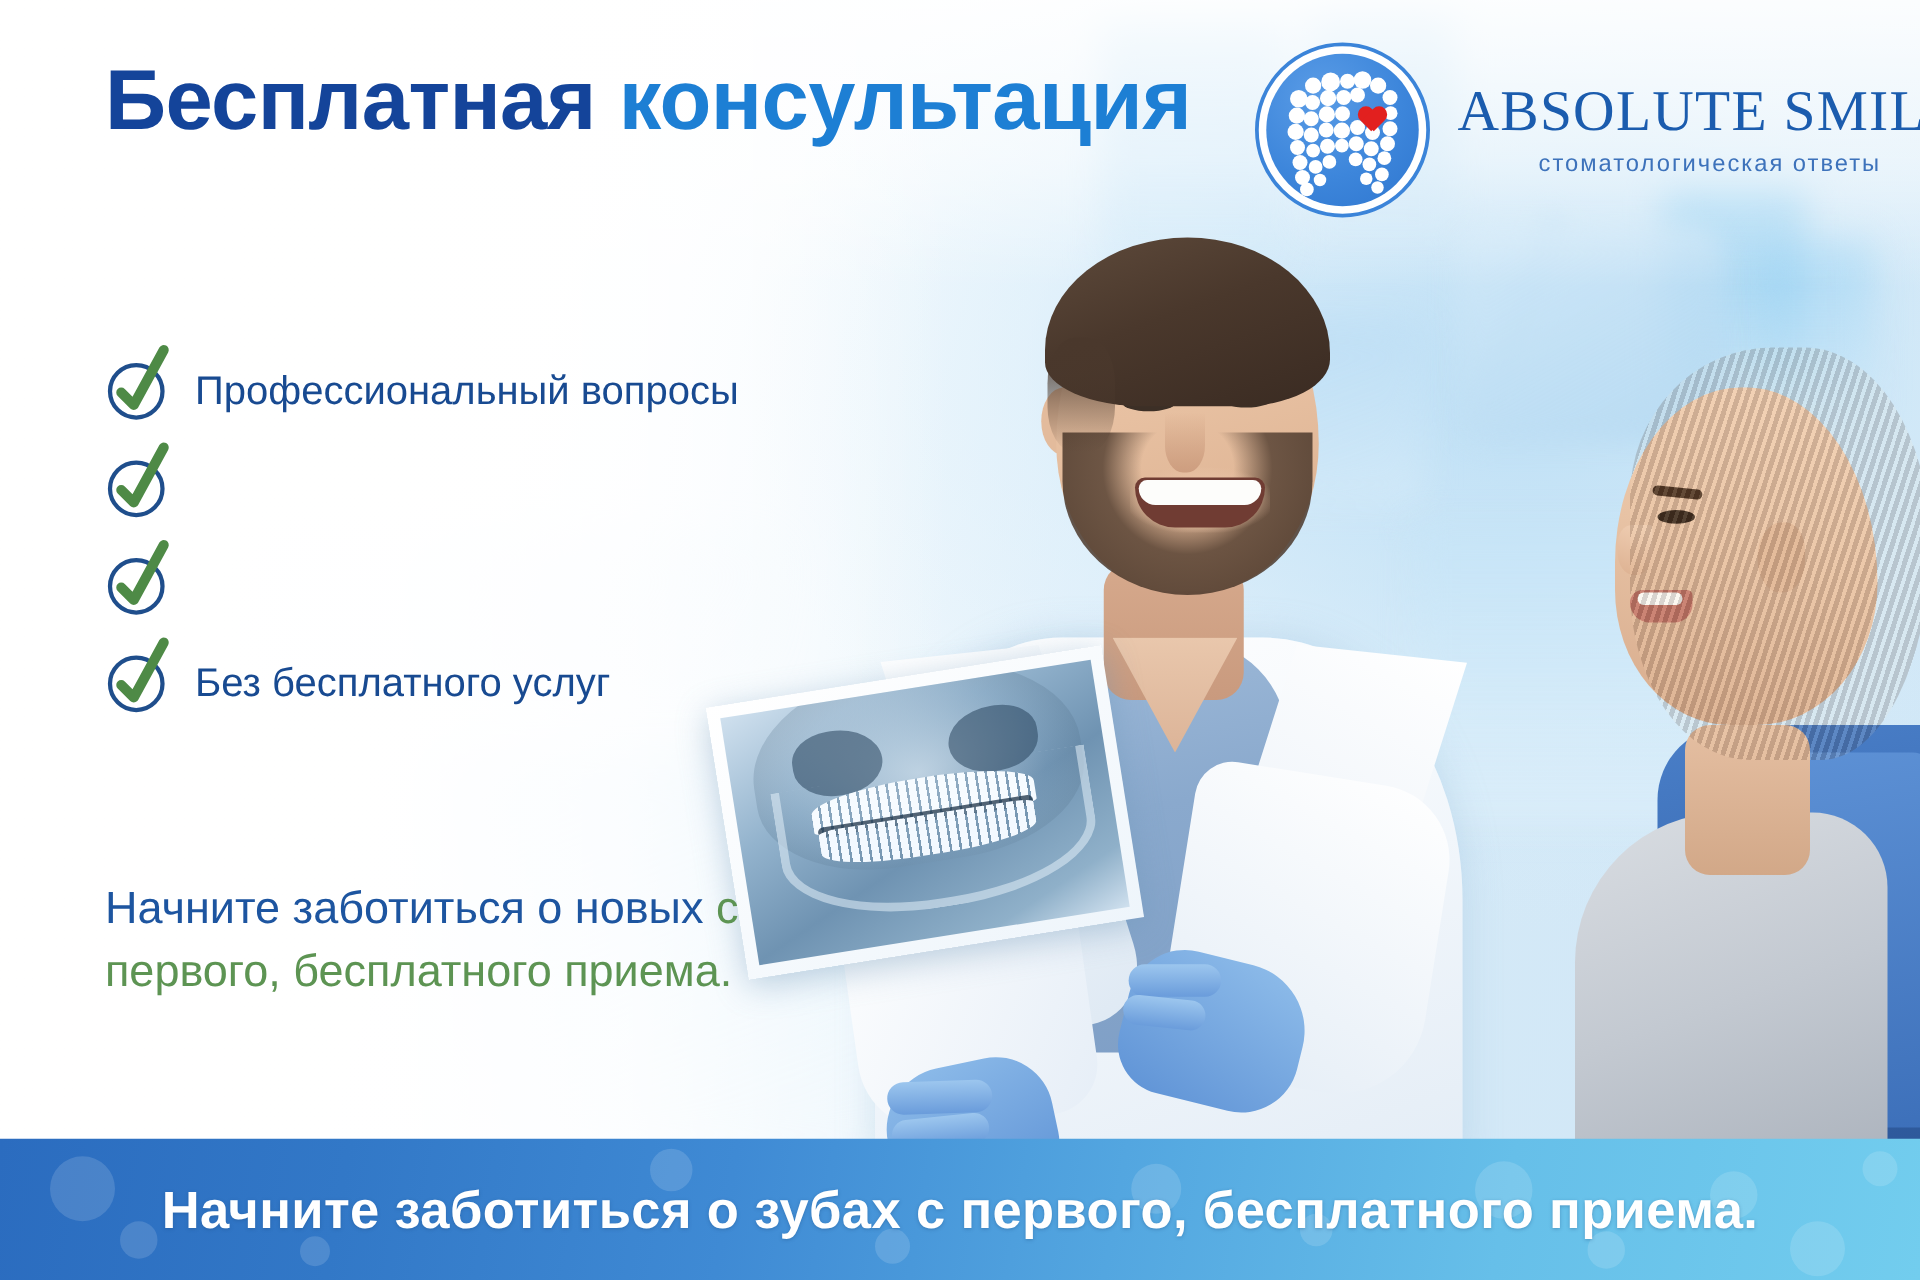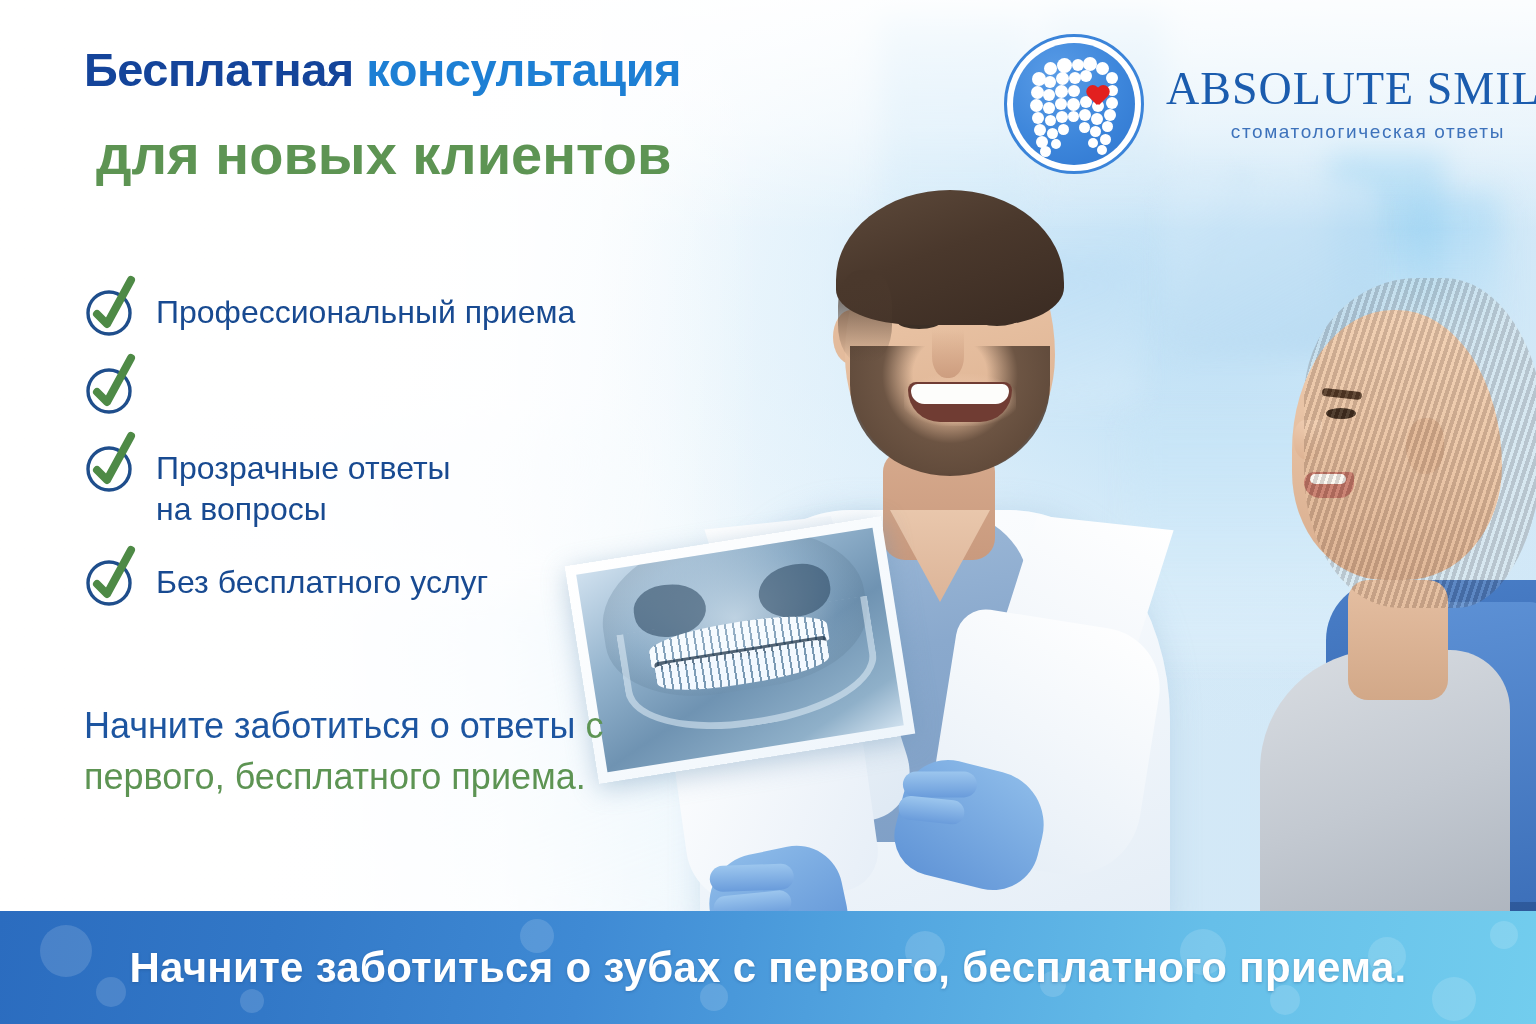--- a/index.html
+++ b/index.html
@@ -133,21 +133,21 @@
   .p-ear{position:absolute;left:176px;top:168px;width:38px;height:56px;background:#e0b696;border-radius:50% 40% 46% 48%;}
   .p-eye{position:absolute;left:96px;top:158px;width:30px;height:11px;background:#3a2a1e;border-radius:50%;}
   .p-brow{position:absolute;left:92px;top:140px;width:40px;height:8px;background:#4d3524;border-radius:6px;transform:rotate(6deg);}
   .p-nose{position:absolute;left:64px;top:170px;width:28px;height:40px;
     background:linear-gradient(200deg,#f0cfb4,#ddb191);border-radius:40% 8% 46% 46%;}
   .p-lip{position:absolute;left:74px;top:222px;width:50px;height:26px;background:#c4776a;border-radius:14px 6px 20px 22px;}
   .p-lipteeth{position:absolute;left:80px;top:224px;width:36px;height:10px;background:#fbfbf8;border-radius:6px;}
 
   
   .headline{position:absolute;left:84px;top:46px;width:900px;}
-  .h1{font-size:47px;font-weight:bold;line-height:1.0;letter-spacing:-.5px;margin:0;}
+  .h1{font-size:68px;font-weight:bold;line-height:1.0;letter-spacing:-.5px;margin:0;}
   .h1 .w1{color:#14449a;}
   .h1 .w2{color:#1d7fd4;}
   .h2{font-size:56px;font-weight:bold;color:#5d9453;line-height:1.0;margin:34px 0 0 12px;}
 
   
   .logo{position:absolute;left:1004px;top:34px;display:flex;align-items:center;gap:22px;}
   .logo-mark{position:relative;width:140px;height:140px;}
   .logo-ring{position:absolute;inset:0;border-radius:50%;border:3px solid #3b84d9;background:#ffffff;}
   .logo-disc{position:absolute;left:9px;top:9px;right:9px;bottom:9px;border-radius:50%;
     background:radial-gradient(circle at 35% 28%,#5a9ce6 0%,#3d86db 55%,#2f76cf 100%);}
@@ -267,21 +267,20 @@
       <div class="finger" style="left:4px;top:38px;width:78px;height:24px;transform:rotate(6deg);"></div>
       <div class="finger" style="left:6px;top:62px;width:66px;height:22px;transform:rotate(3deg);"></div>
     </div>
   </div>
 
   <div class="headline">
     <div class="h1">
       <span class="w1">Бесплатная</span>
       <span class="w2">консультация</span>
     </div>
-    <div class="h2">для новых клиентов</div>
   </div>
 
   <div class="logo">
     <div class="logo-mark">
       <div class="logo-ring"></div>
       <div class="logo-disc"></div>
       <div class="logo-tooth">
         <div class="bub" style="left:2px;top:16px;width:14px;height:14px;"></div>
         <div class="bub" style="left:14px;top:6px;width:13px;height:13px;"></div>
         <div class="bub" style="left:27px;top:2px;width:15px;height:15px;"></div>
@@ -336,57 +335,55 @@
 
   <div class="bullets">
 
     <div class="bullet">
       <span class="chk">
         <svg width="54" height="62" viewBox="0 0 54 62">
           <circle cx="25" cy="37" r="21" fill="none" stroke="#1f4e8c" stroke-width="3.4"></circle>
           <path d="M13 38 L23 48 L47 4" fill="none" stroke="#4e8a46" stroke-width="8" stroke-linecap="round" stroke-linejoin="round"></path>
         </svg>
       </span>
-      <span class="bullet-txt">Профессиональный приема</span>
+      <span class="bullet-txt">Профессиональный вопросы</span>
     </div>
 
     <div class="bullet">
       <span class="chk">
         <svg width="54" height="62" viewBox="0 0 54 62">
           <circle cx="25" cy="37" r="21" fill="none" stroke="#1f4e8c" stroke-width="3.4"></circle>
           <path d="M13 38 L23 48 L47 4" fill="none" stroke="#4e8a46" stroke-width="8" stroke-linecap="round" stroke-linejoin="round"></path>
         </svg>
       </span>
     </div>
 
     <div class="bullet">
       <span class="chk">
         <svg width="54" height="62" viewBox="0 0 54 62">
           <circle cx="25" cy="37" r="21" fill="none" stroke="#1f4e8c" stroke-width="3.4"></circle>
           <path d="M13 38 L23 48 L47 4" fill="none" stroke="#4e8a46" stroke-width="8" stroke-linecap="round" stroke-linejoin="round"></path>
         </svg>
       </span>
-      <span class="bullet-txt" style="white-space:pre-line;">Прозрачные ответы
-на вопросы</span>
     </div>
 
     <div class="bullet" style="margin-top:22px;">
       <span class="chk">
         <svg width="54" height="62" viewBox="0 0 54 62">
           <circle cx="25" cy="37" r="21" fill="none" stroke="#1f4e8c" stroke-width="3.4"></circle>
           <path d="M13 38 L23 48 L47 4" fill="none" stroke="#4e8a46" stroke-width="8" stroke-linecap="round" stroke-linejoin="round"></path>
         </svg>
       </span>
       <span class="bullet-txt">Без бесплатного услуг</span>
     </div>
 
   </div>
 
   <div class="cta">
-    <span class="b">Начните заботиться о ответы</span><span class="g"> с первого, бесплатного приема.</span>
+    <span class="b">Начните заботиться о новых</span><span class="g"> с первого, бесплатного приема.</span>
   </div>
 
   <div class="banner">
     <div class="bok" style="left:40px;top:14px;width:52px;height:52px;"></div>
     <div class="bok" style="left:96px;top:66px;width:30px;height:30px;"></div>
     <div class="bok" style="left:240px;top:78px;width:24px;height:24px;"></div>
     <div class="bok" style="left:520px;top:8px;width:34px;height:34px;"></div>
     <div class="bok" style="left:700px;top:72px;width:28px;height:28px;"></div>
     <div class="bok" style="left:905px;top:20px;width:40px;height:40px;"></div>
     <div class="bok" style="left:1040px;top:60px;width:26px;height:26px;"></div>

